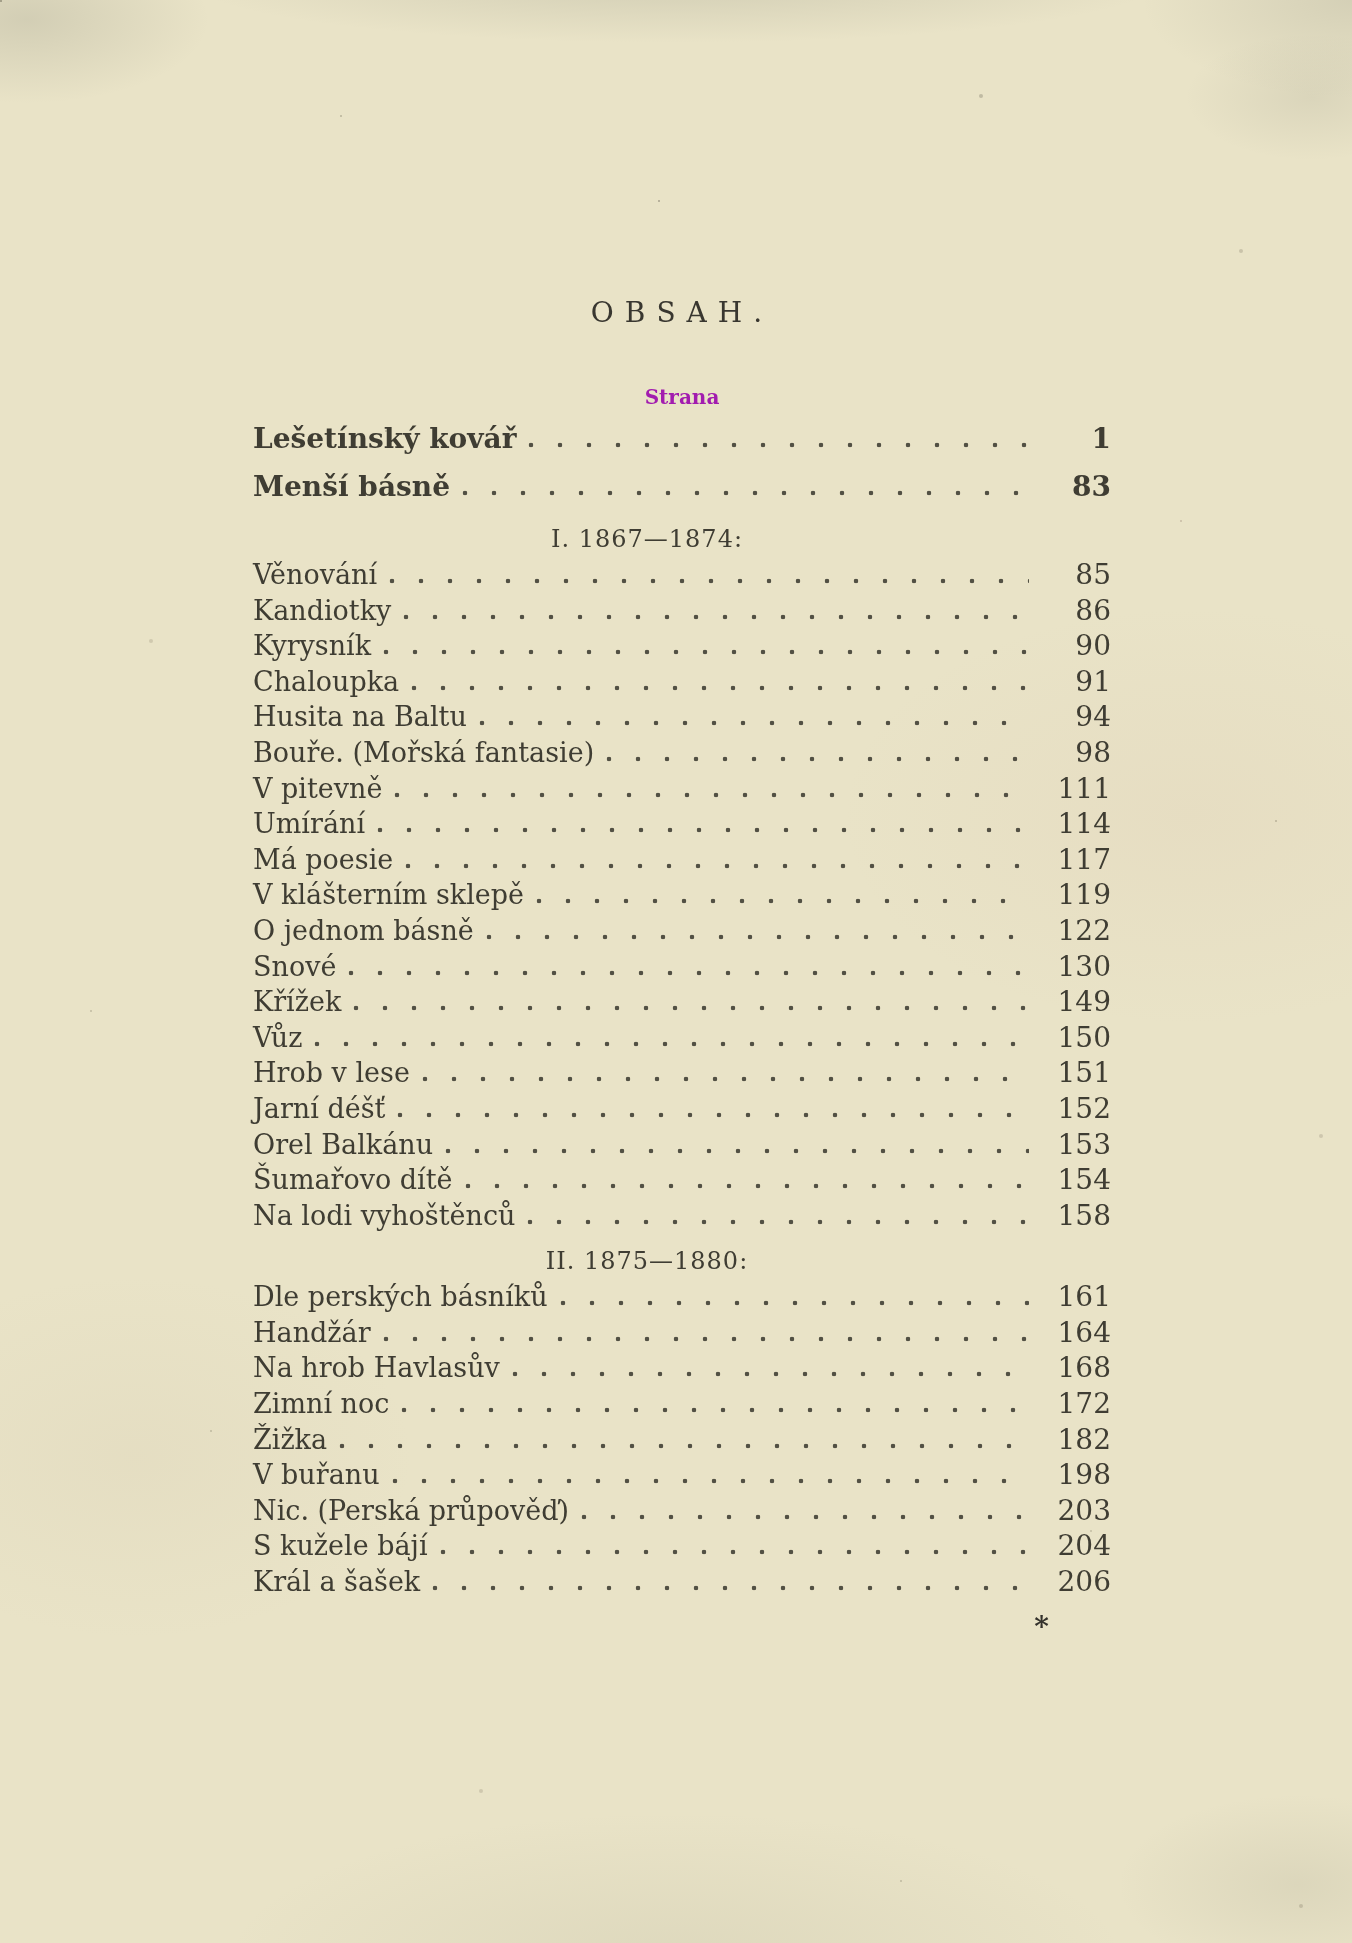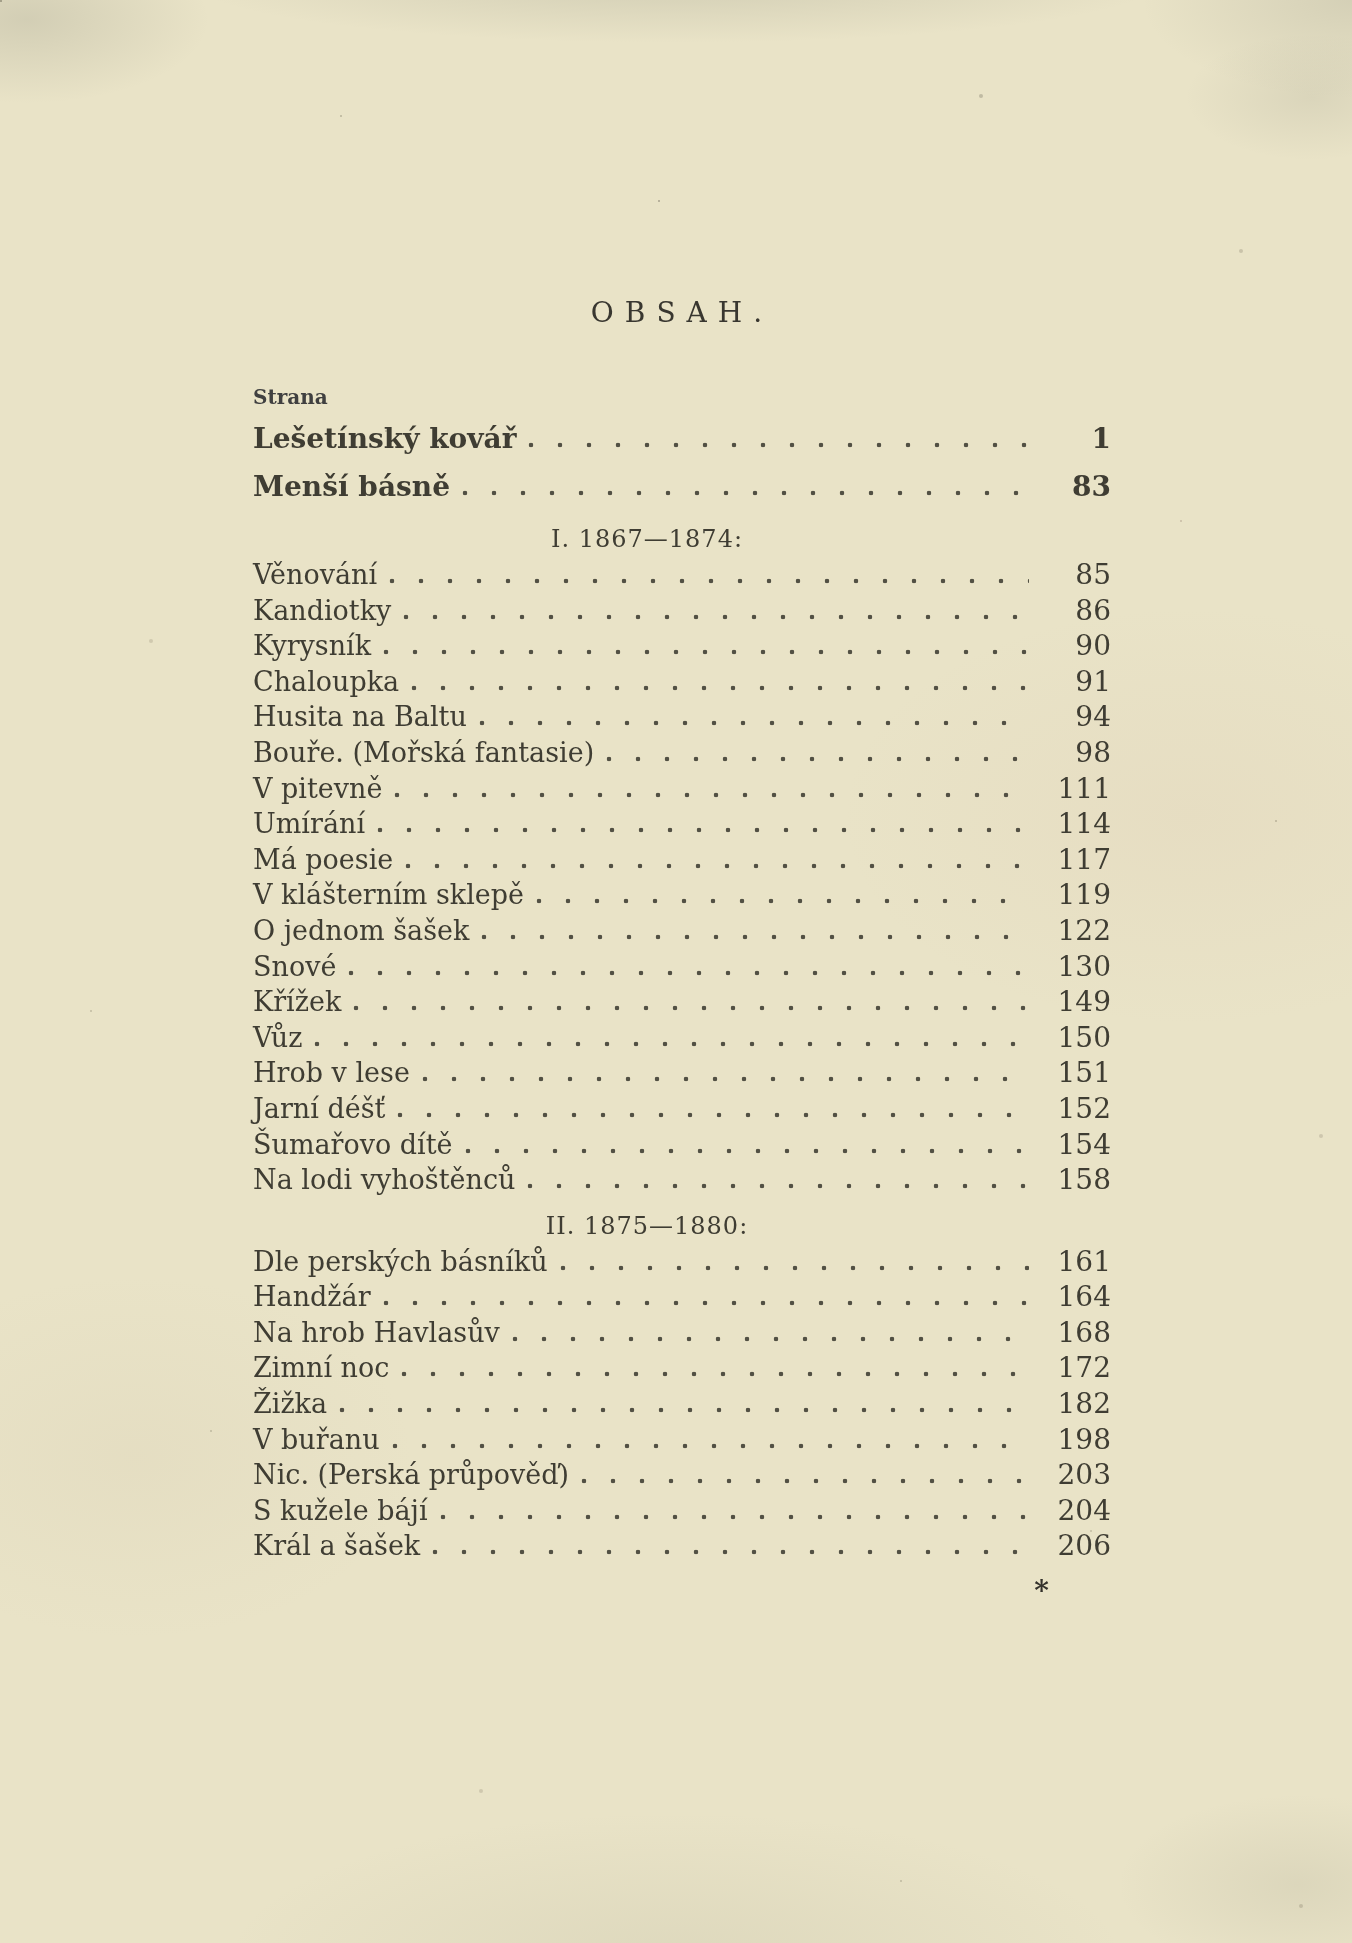--- a/index.html
+++ b/index.html
@@ -39,23 +39,23 @@
   .page-title{
     margin:296px 0 0 0;
     text-align:center;
     font-size:28px;font-weight:400;
     letter-spacing:11px;
     color:#393730;
     white-space:nowrap;
   }
   .column-header{
     margin-top:56px;
-    text-align:left;
+    text-align:center;
     font-size:20px;font-weight:700;
-    color:#404040;
+    color:#a21caf;
   }
   .toc-row{
     display:flex;align-items:baseline;
     font-size:27px;line-height:35.6px;
     white-space:nowrap;
   }
   #main-entries{margin-top:6px;}
   #main-entries .toc-row{font-weight:700;line-height:48px;font-size:28px;}
   .section-heading{
     margin:14px 70px 4px 0;
@@ -149,21 +149,21 @@
           <span class="toc-title">Má poesie</span>
           <span class="leader"></span>
           <span class="toc-page">117</span>
         </div>
         <div class="toc-row">
           <span class="toc-title">V klášterním sklepě</span>
           <span class="leader"></span>
           <span class="toc-page">119</span>
         </div>
         <div class="toc-row">
-          <span class="toc-title">O jednom šašek</span>
+          <span class="toc-title">O jednom básně</span>
           <span class="leader"></span>
           <span class="toc-page">122</span>
         </div>
         <div class="toc-row">
           <span class="toc-title">Snové</span>
           <span class="leader"></span>
           <span class="toc-page">130</span>
         </div>
         <div class="toc-row">
           <span class="toc-title">Křížek</span>
@@ -177,20 +177,25 @@
         </div>
         <div class="toc-row">
           <span class="toc-title">Hrob v lese</span>
           <span class="leader"></span>
           <span class="toc-page">151</span>
         </div>
         <div class="toc-row">
           <span class="toc-title">Jarní déšť</span>
           <span class="leader"></span>
           <span class="toc-page">152</span>
+        </div>
+        <div class="toc-row">
+          <span class="toc-title">Orel Balkánu</span>
+          <span class="leader"></span>
+          <span class="toc-page">153</span>
         </div>
         <div class="toc-row">
           <span class="toc-title">Šumařovo dítě</span>
           <span class="leader"></span>
           <span class="toc-page">154</span>
         </div>
         <div class="toc-row">
           <span class="toc-title">Na lodi vyhoštěnců</span>
           <span class="leader"></span>
           <span class="toc-page">158</span>

